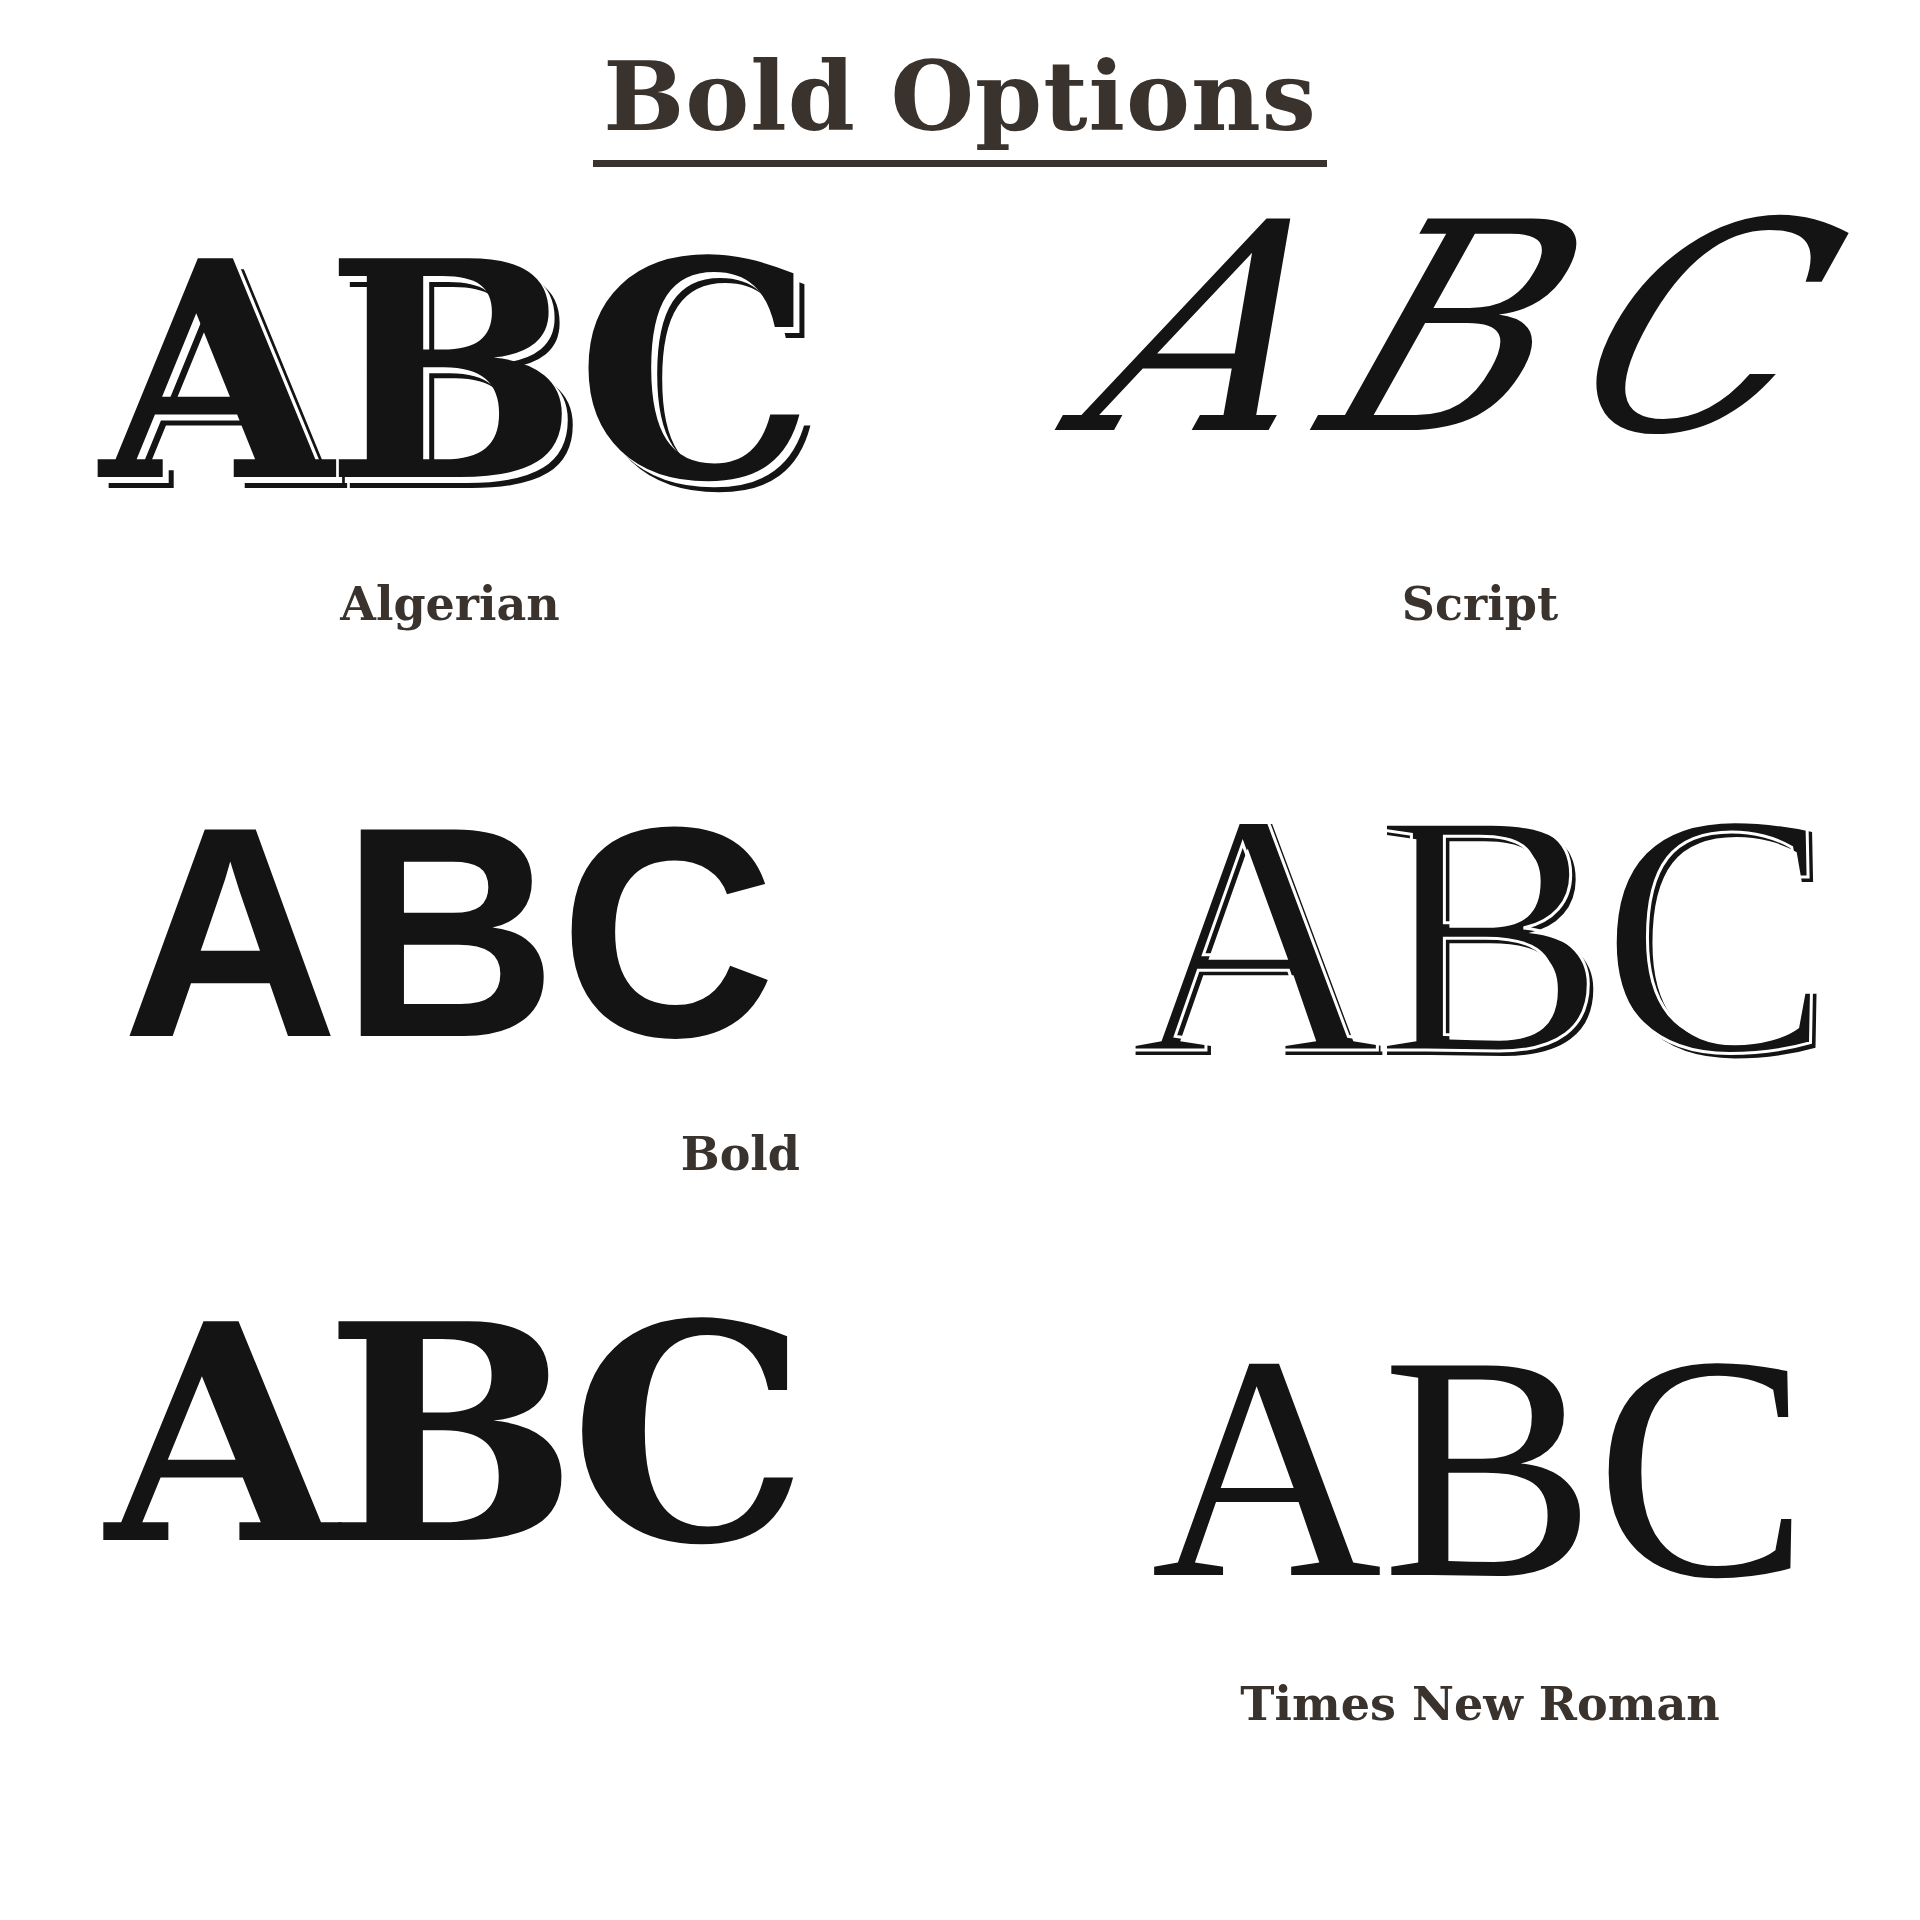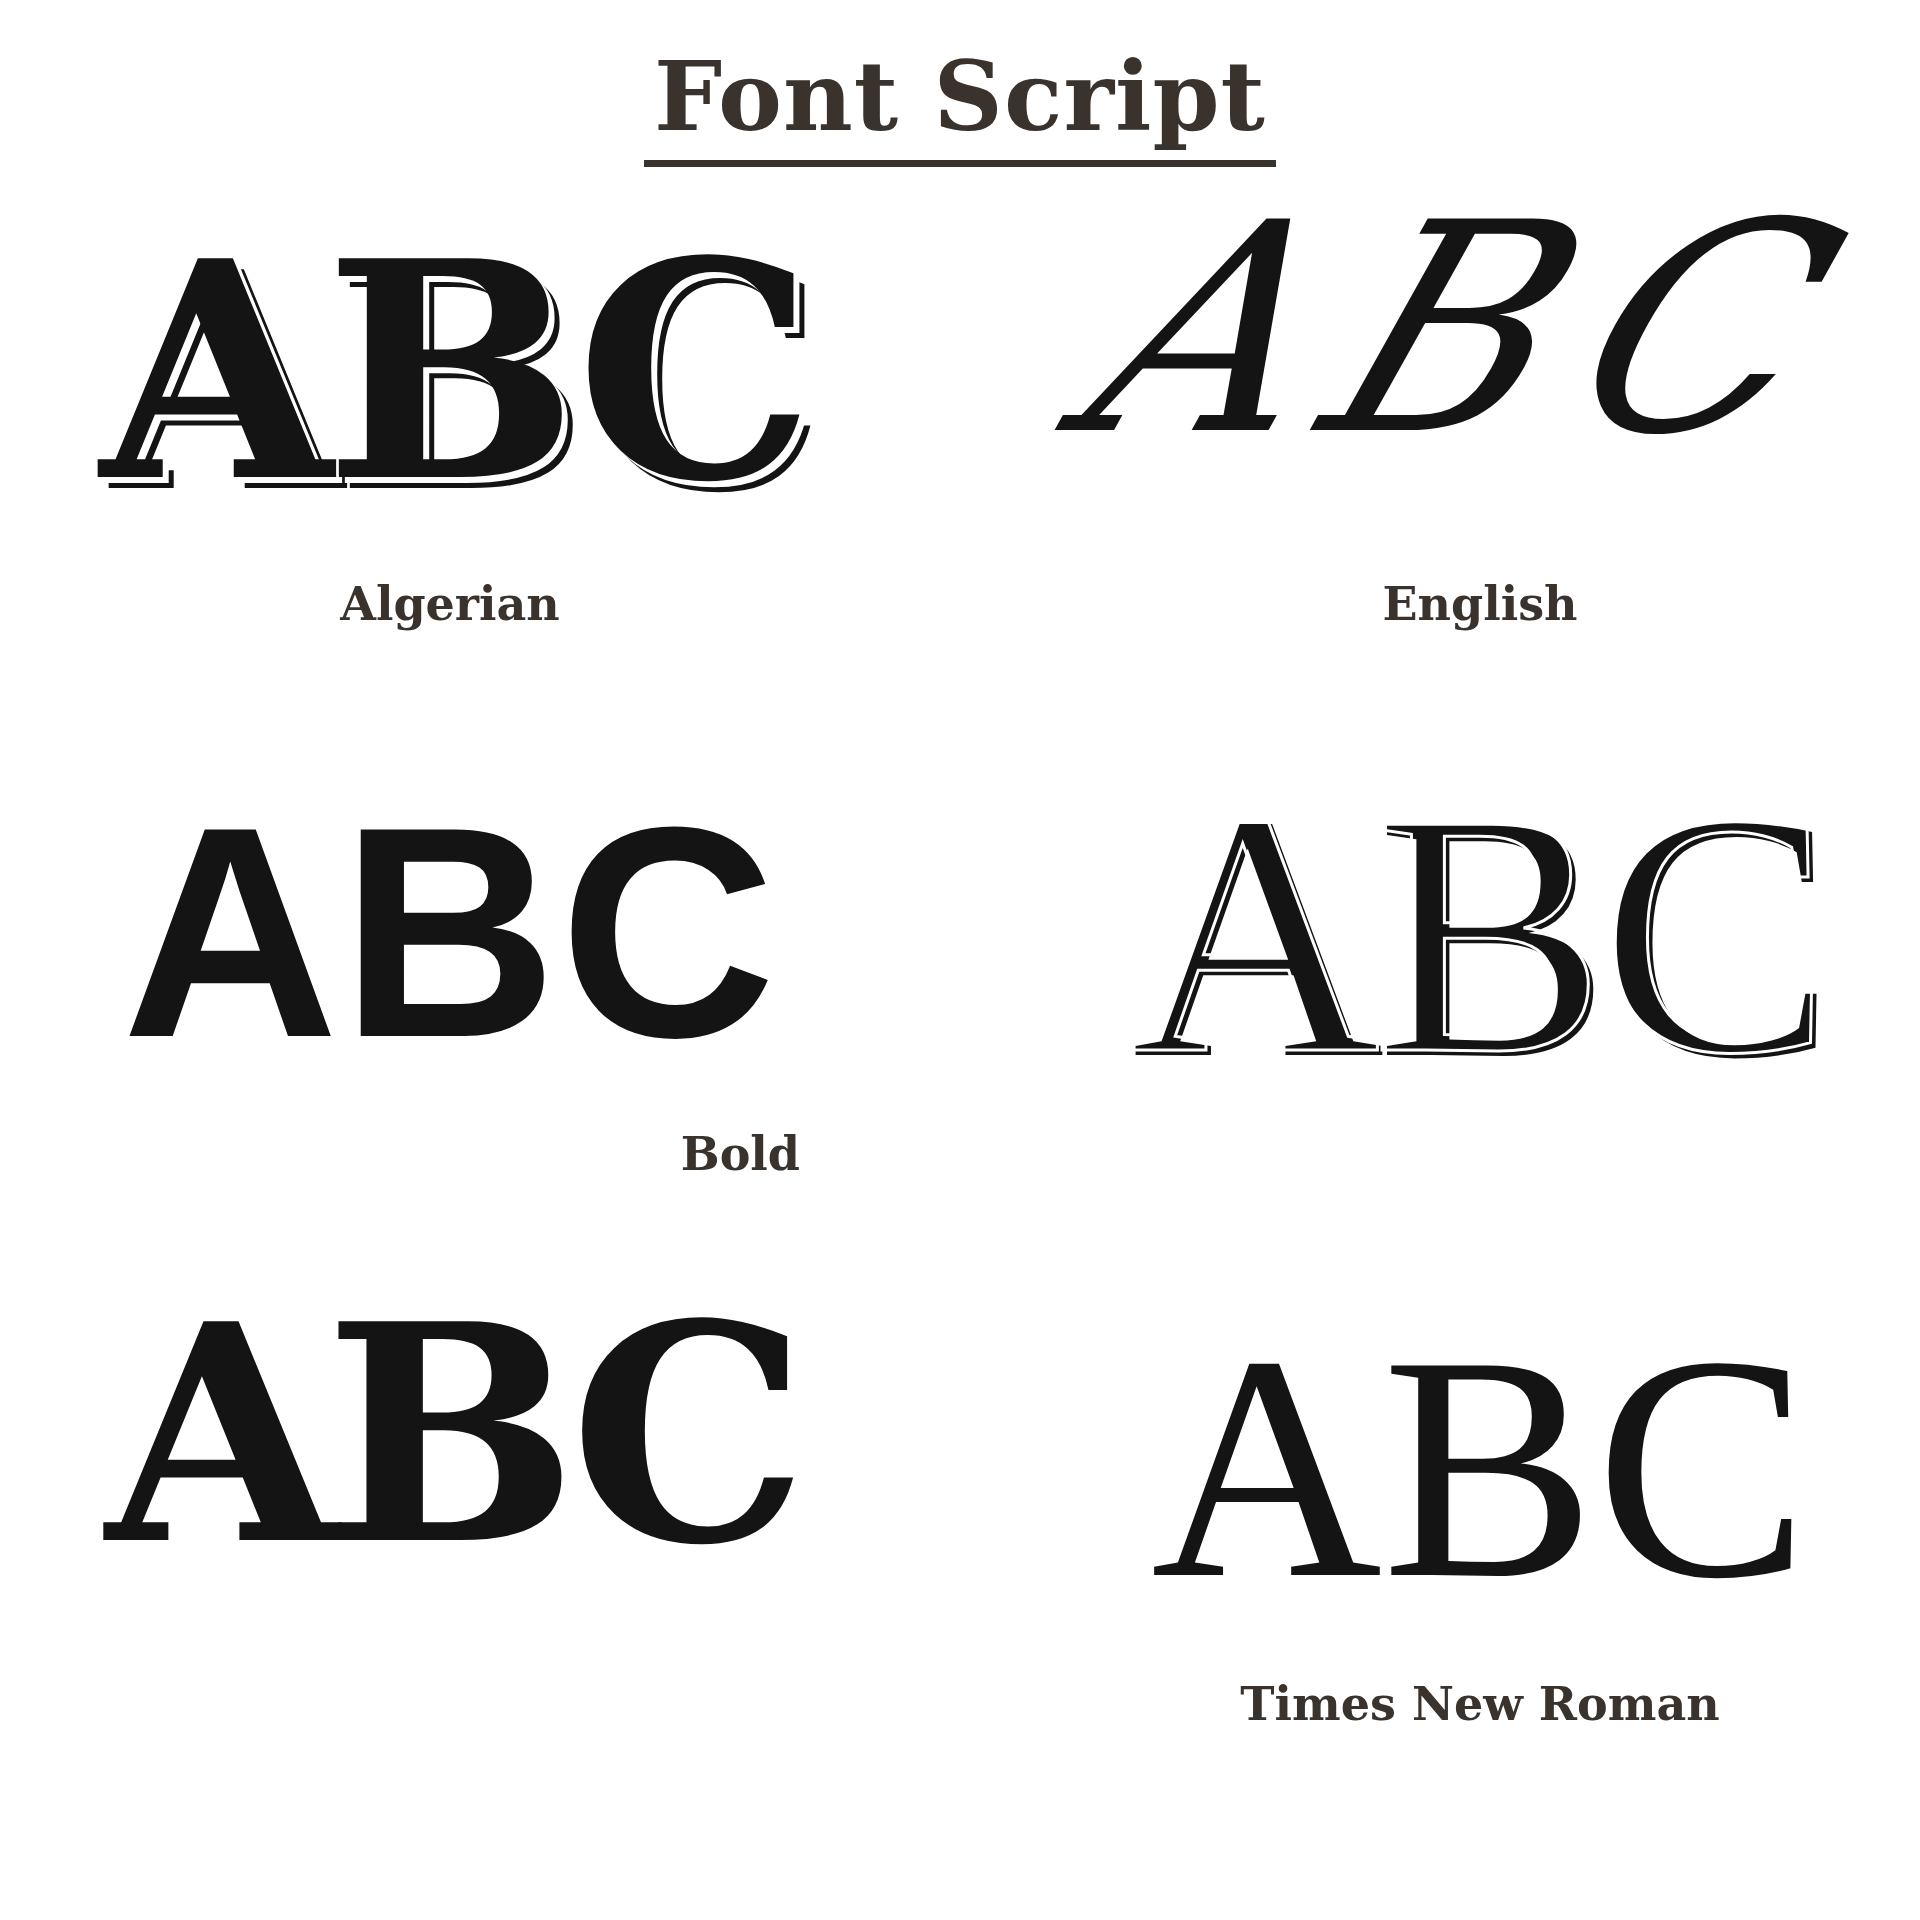--- a/index.html
+++ b/index.html
@@ -122,28 +122,28 @@
     font-size: 320px;
     letter-spacing: 0px;
   }
 </style>
 </head>
 <body>
 
 <div class="canvas">
 
   <div class="title-wrap">
-    <span class="title-text">Font Script</span>
+    <span class="title-text">Bold Options</span>
   </div>
 
   <div class="sample algerian-sample col-left">ABC</div>
   <div class="flabel row1-label col-left">Algerian</div>
 
   <div class="sample script-sample col-right">ABC</div>
-  <div class="flabel row1-label col-right">English</div>
+  <div class="flabel row1-label col-right">Script</div>
 
   <div class="sample bold-sample col-left">ABC</div>
   <div class="flabel row2-label col-left">Bold</div>
 
   <div class="sample block-sample col-right" data-text="ABC">ABC</div>
 
   <div class="sample old-english-sample col-left">ABC</div>
 
   <div class="sample times-sample col-right">ABC</div>
   <div class="flabel row3-label col-right">Times New Roman</div>

